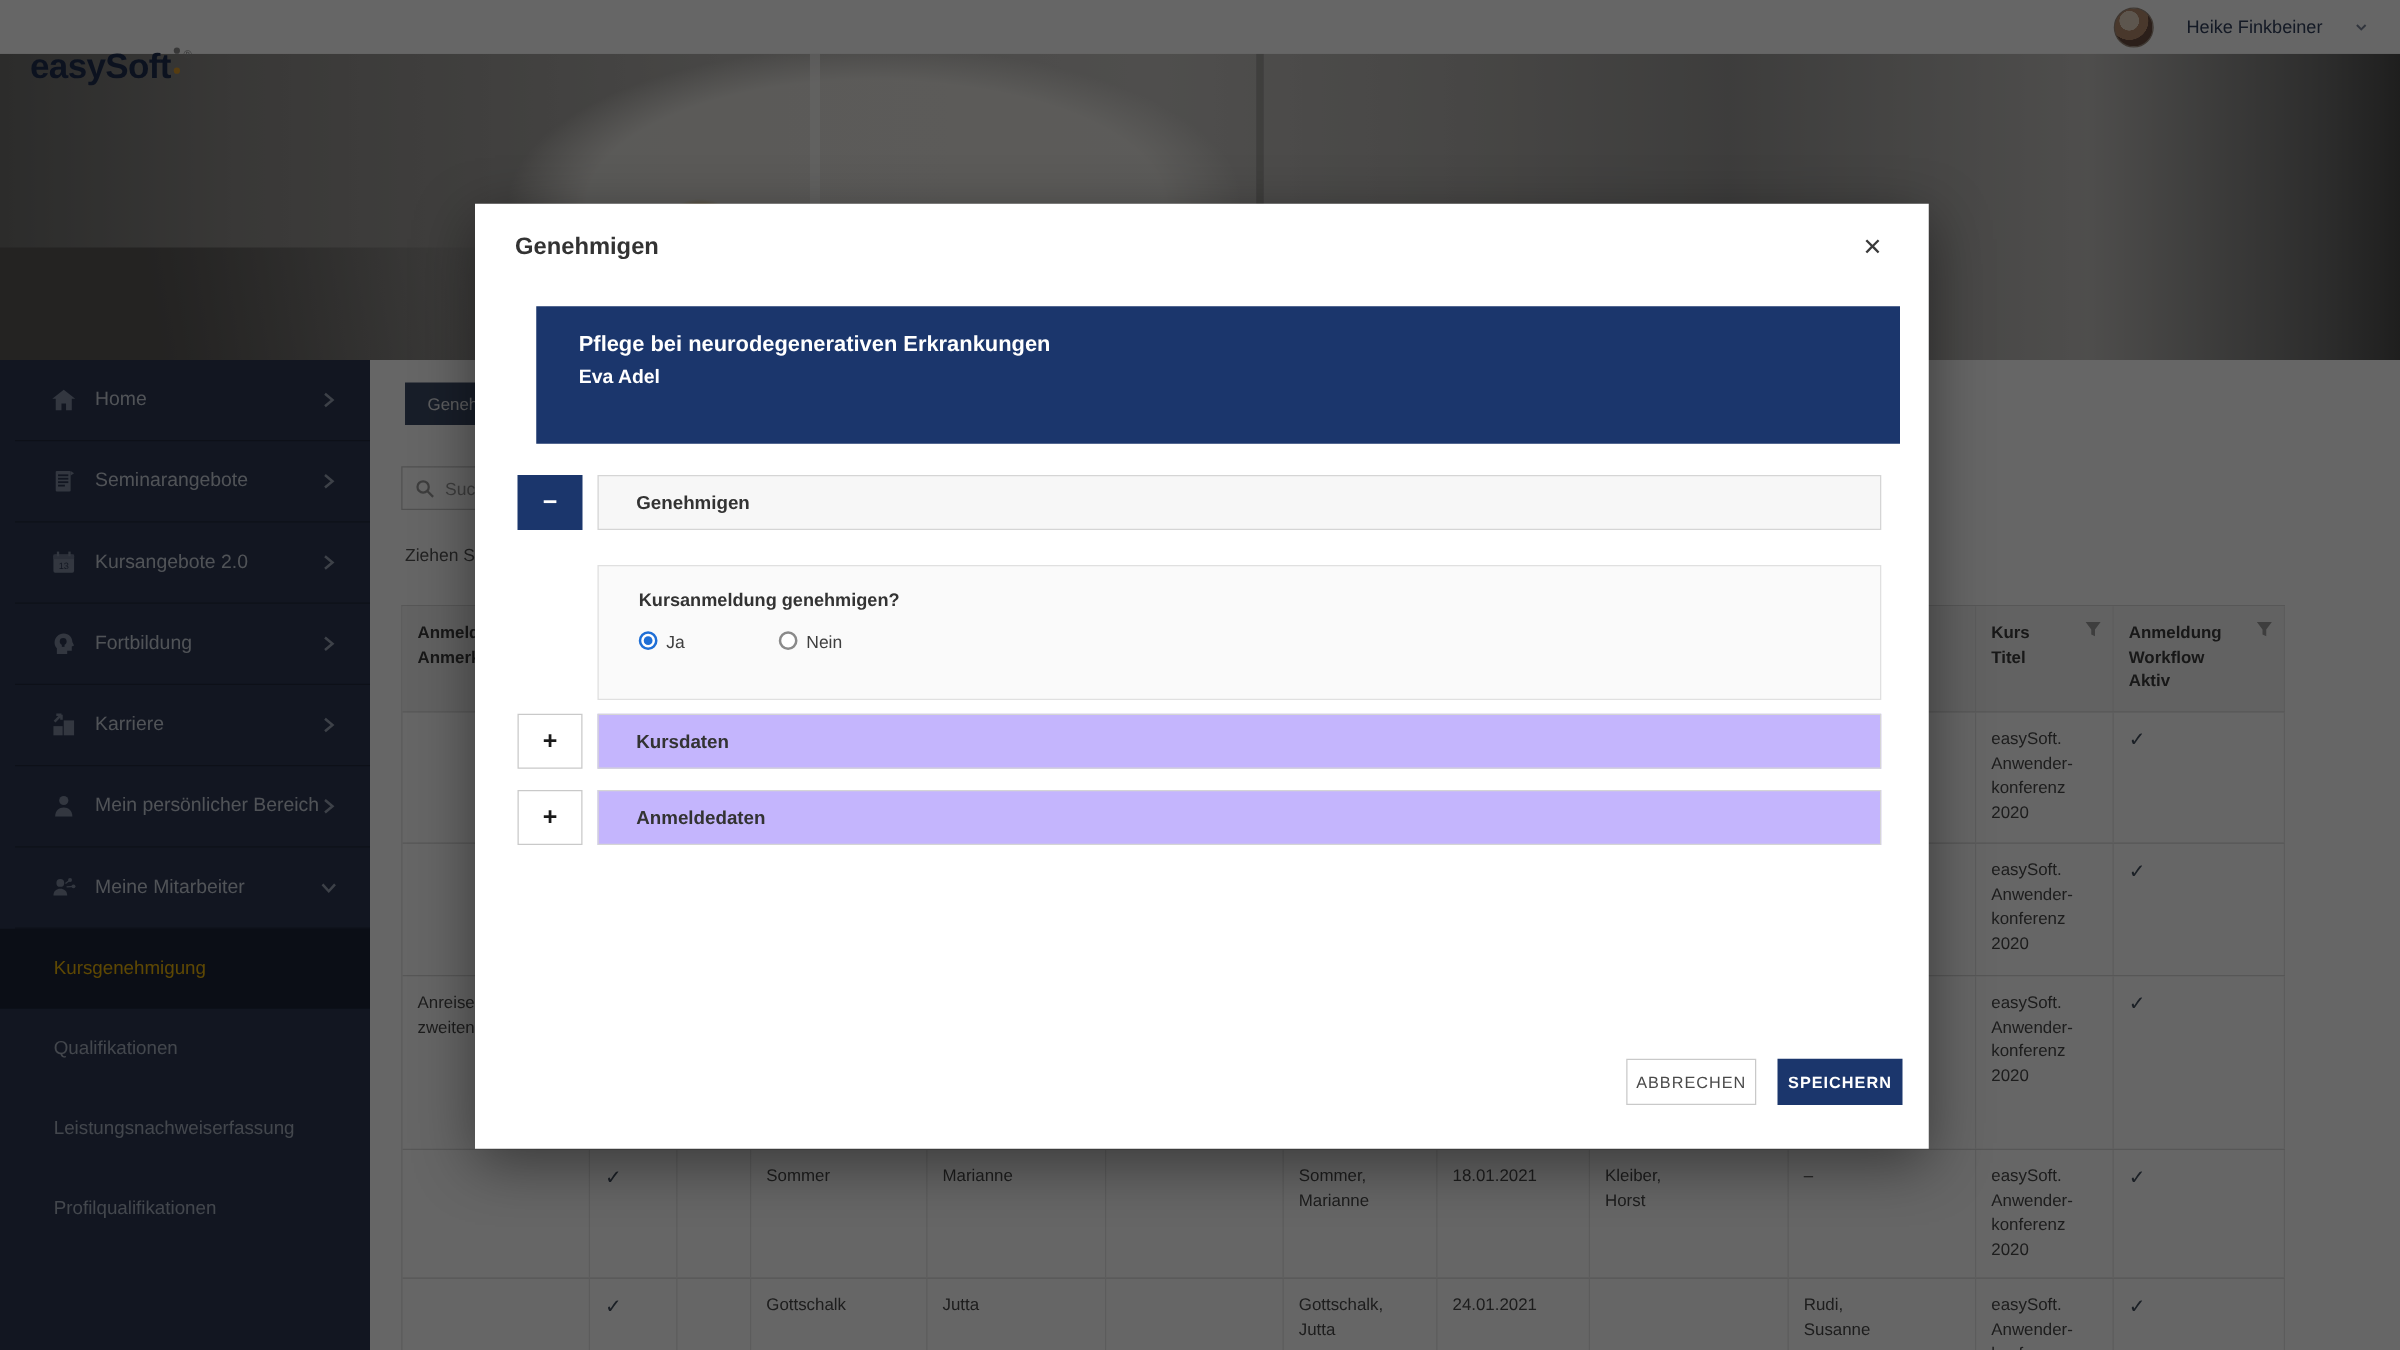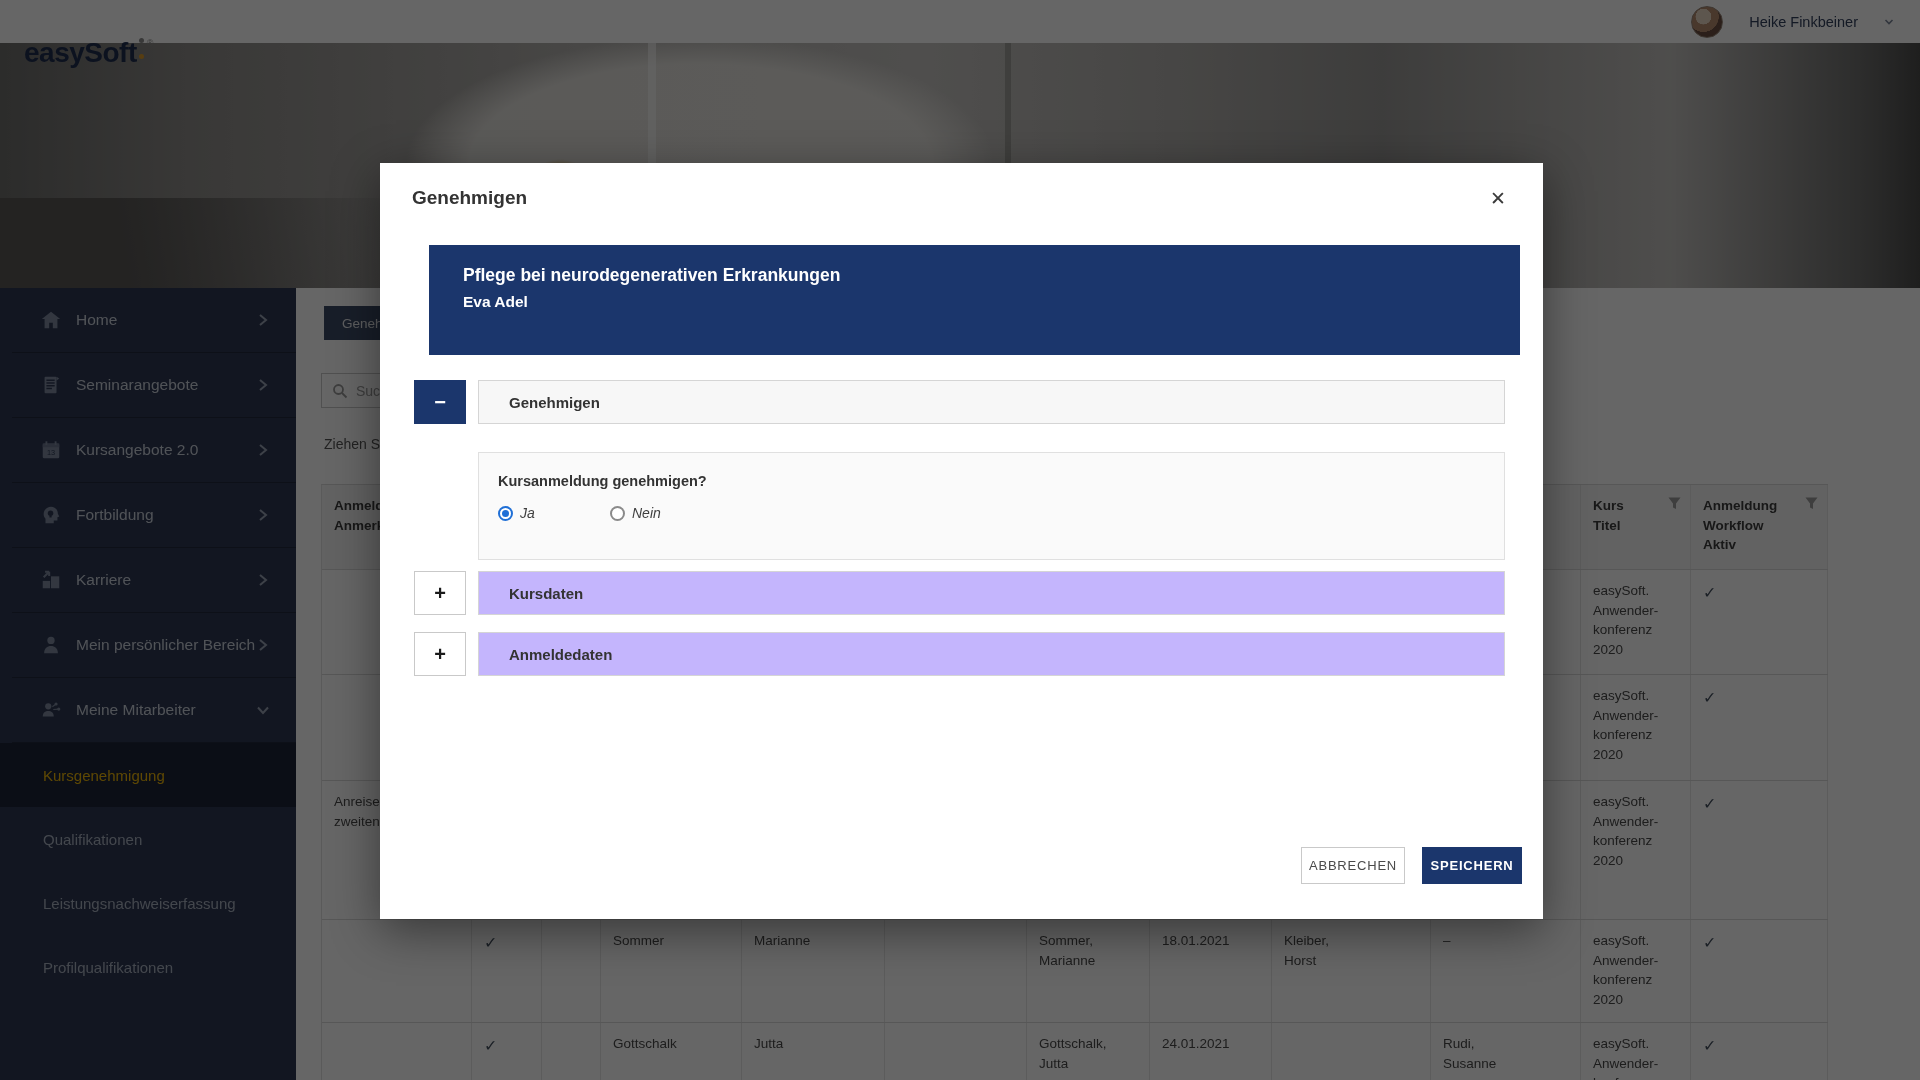--- a/index.html
+++ b/index.html
@@ -82,24 +82,24 @@
   .banner .bp{font-size:15.5px;font-weight:bold;margin-top:7px;}
   .acc-btn{position:absolute;left:34px;width:52px;height:44px;display:flex;align-items:center;justify-content:center;
     font-size:20px;font-weight:bold;cursor:pointer;box-sizing:border-box;border:none;}
   .acc-btn.minus{background:#1b366c;color:#fff;}
   .acc-btn.plus{background:#fff;color:#1a1a1a;border:1px solid #c9c9c9;}
   .acc-head{position:absolute;left:98px;width:1027px;height:44px;box-sizing:border-box;border:1px solid #d5d5d5;
     display:flex;align-items:center;padding-left:30px;font-size:15px;font-weight:600;color:#333;cursor:pointer;background:#c4b5fd;}
   .acc-head.open{background:#f7f7f7;}
   .acc1{top:217px;} .acc2{top:408px;} .acc3{top:469px;}
   .panel{position:absolute;left:98px;top:289px;width:1027px;height:108px;background:#fafafa;
-    border:1px solid #e0e0e0;box-sizing:border-box;padding:20px 19px;}
+    border:1px solid #e0e0e0;box-sizing:border-box;padding:20px 32px;}
   .question{font-size:14.5px;font-weight:600;color:#333;}
   .radios{display:flex;gap:52px;margin-top:16px;}
-  .radio-opt{display:flex;align-items:center;gap:7px;cursor:pointer;width:60px;font-style:italic;}
+  .radio-opt{display:flex;align-items:flex-start;gap:7px;cursor:pointer;width:60px;}
   .rdot{width:15px;height:15px;border-radius:50%;box-sizing:border-box;border:2px solid #8a8a8a;background:#fff;position:relative;}
   .radio-opt.selected .rdot{border-color:#1f6fd6;}
   .radio-opt.selected .rdot::after{content:"";position:absolute;left:2px;top:2px;width:7px;height:7px;border-radius:50%;background:#1f6fd6;}
   .radio-opt .rlbl{font-size:14px;color:#3f3f3f;}
   .m-actions{position:absolute;right:21px;bottom:35px;display:flex;gap:17px;}
   .btn{height:37px;font-size:13px;letter-spacing:.8px;cursor:pointer;box-sizing:border-box;display:flex;
     align-items:center;justify-content:center;font-family:"Liberation Sans",sans-serif;}
   .btn.cancel{width:104px;background:#fff;border:1px solid #c9c9c9;color:#4a4a4a;}
   .btn.save{width:100px;background:#1b366c;border:none;color:#fff;font-weight:bold;}
 </style>

